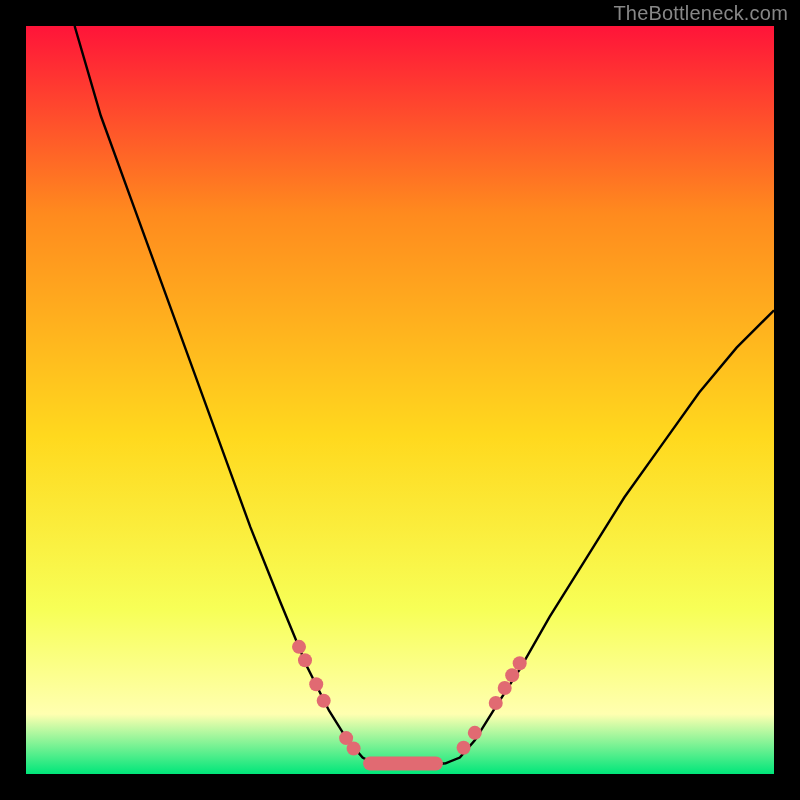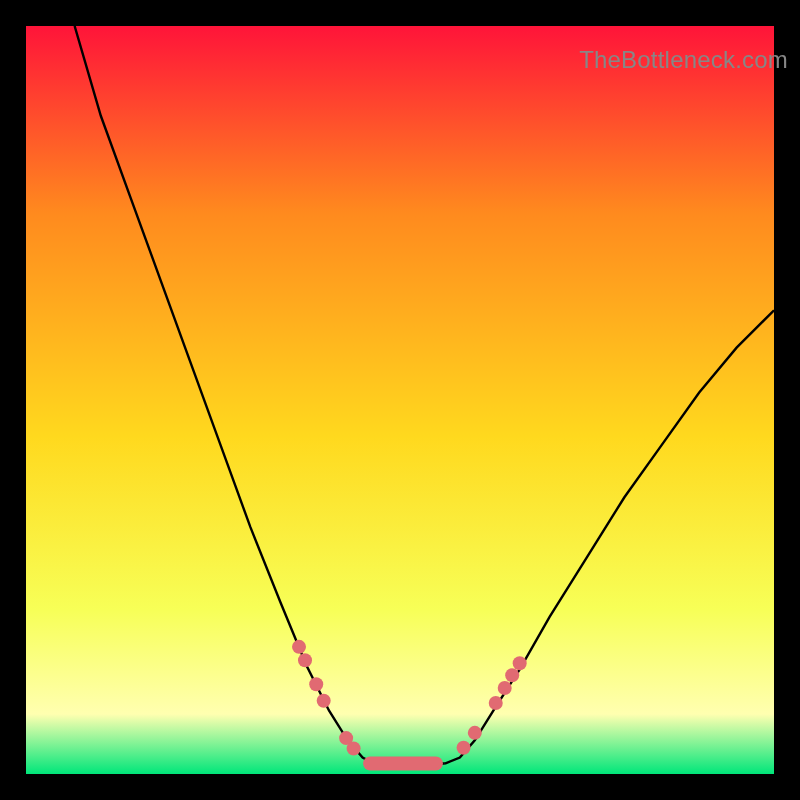--- a/index.html
+++ b/index.html
@@ -23,25 +23,24 @@
     left: 0;
     top: 0;
     width: 748px;
     height: 748px;
   }
   .watermark {
     position: absolute;
     top: 2px;
     right: 12px;
     font-family: Arial, Helvetica, sans-serif;
-    font-size: 24px;
+    font-size: 20px;
     color: #878787;
     font-weight: 400;
     letter-spacing: 0.2px;
-    margin-top: 44px;
   }
   svg { display: block; }
 </style>
 </head>
 <body>
 
 <div class="frame">
   <svg class="plot" viewBox="0 0 748 748">
     <defs>
       <linearGradient id="bg-grad" x1="0" y1="0" x2="0" y2="1">

